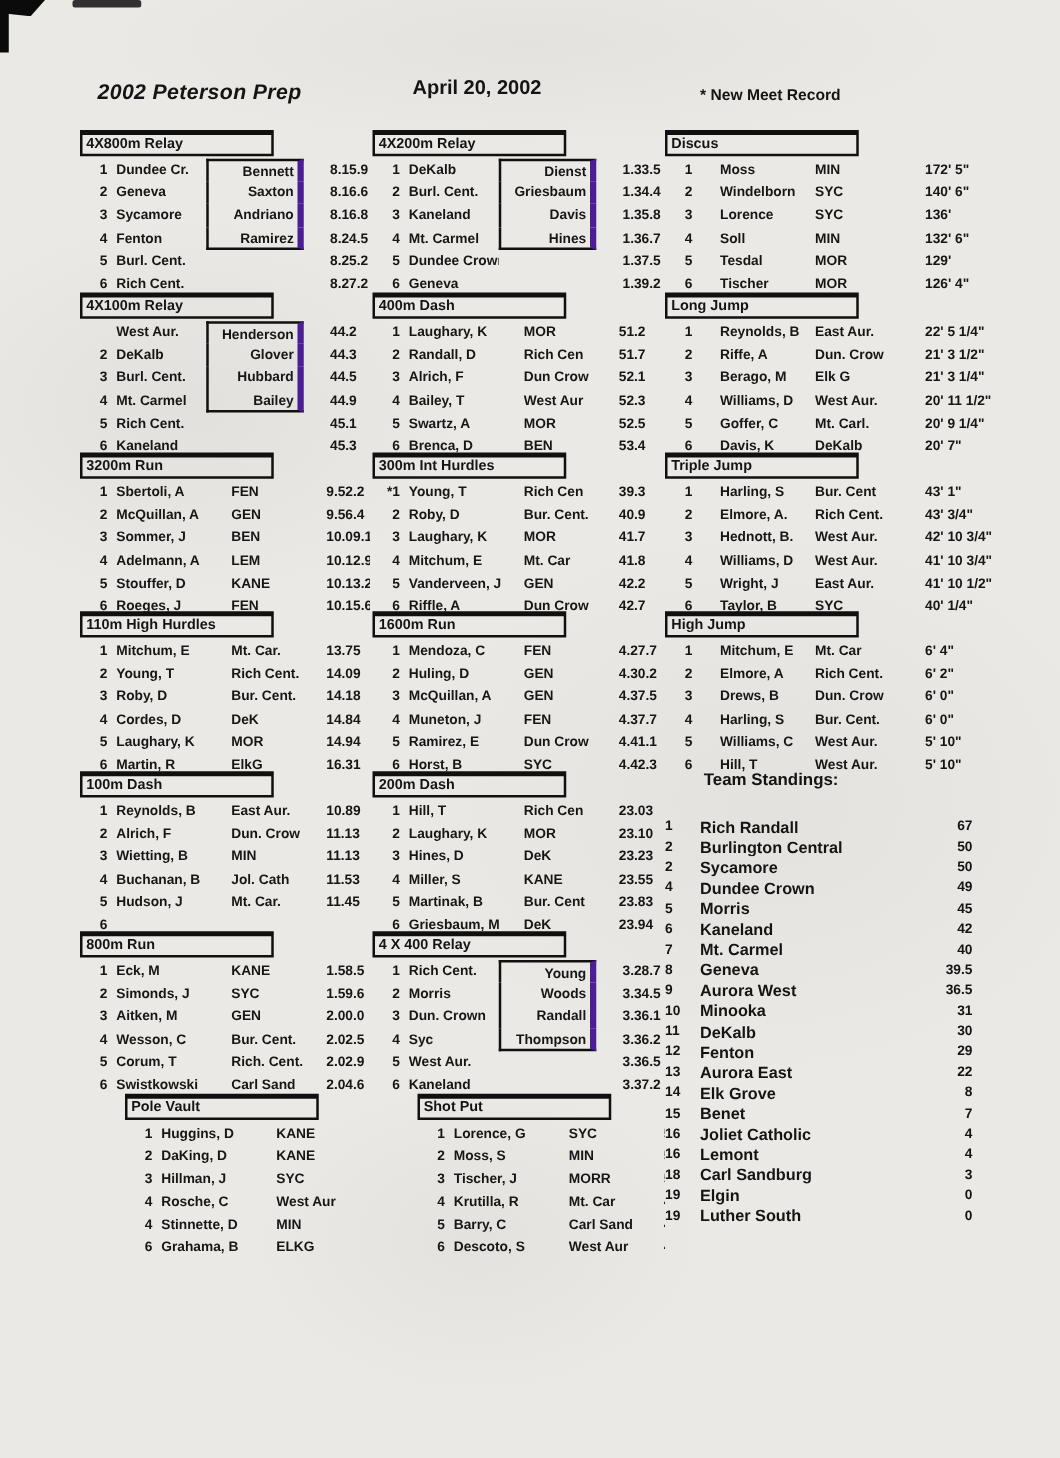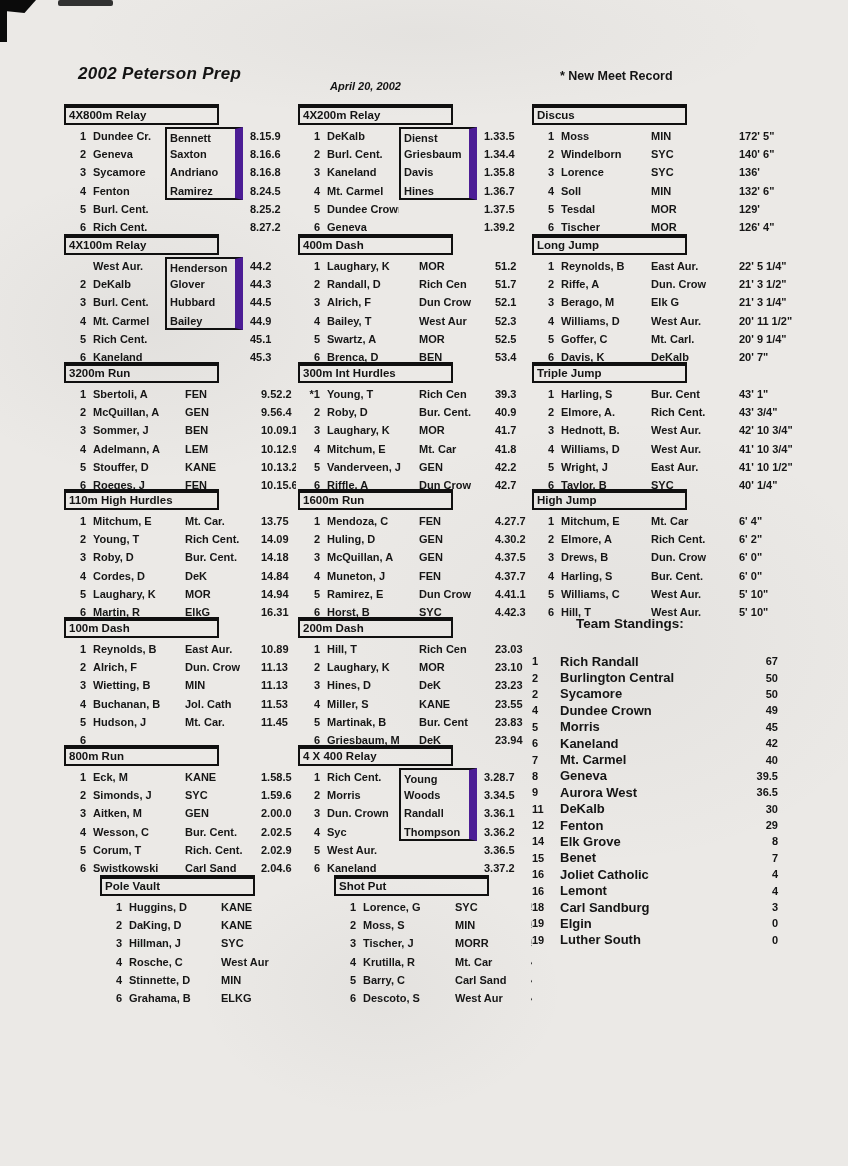--- a/index.html
+++ b/index.html
@@ -15,49 +15,49 @@
     color:#141414;
   }
   .page{position:absolute;inset:0;}
   
   .smudge-tl{position:absolute;left:0;top:0;width:36px;height:13px;background:#0b0b0b;
     clip-path:polygon(0 0,100% 0,68% 100%,0 80%);}
   .smudge-tl2{position:absolute;left:0;top:0;width:7px;height:42px;background:#0b0b0b;}
   .smudge-top{position:absolute;left:58px;top:0;width:55px;height:6px;background:#111;border-radius:2px;opacity:.85;}
 
   .hdr-title{position:absolute;left:78px;top:64px;font-size:17px;font-weight:bold;font-style:italic;letter-spacing:.3px;}
-  .hdr-date{position:absolute;left:330px;top:80px;font-size:11px;font-weight:bold;font-style:italic;}
+  .hdr-date{position:absolute;left:330px;top:62px;font-size:16px;font-weight:bold;}
   .hdr-note{position:absolute;left:560px;top:69px;font-size:12.5px;font-weight:bold;}
 
   .col{position:absolute;top:104px;}
   #col1{left:64px;width:232px;}
   #col2{left:298px;width:234px;}
   #col3{left:532px;width:280px;}
   .section{position:absolute;left:0;right:0;}
   .s0{top:0;} .s1{top:130px;} .s2{top:258px;} .s3{top:385px;} .s4{top:513px;} .s5{top:641px;} .s6{top:771px;margin-left:36px;}
 
   .sec-title{display:inline-block;min-width:144px;border:2px solid #101010;border-top-width:4px;
     padding:1px 4px 1px 3px;font-size:11.5px;font-weight:bold;line-height:13px;}
   .rows{margin-top:2px;}
   .row{display:flex;height:18.2px;align-items:center;font-size:11px;font-weight:bold;color:#161616;white-space:nowrap;}
   .place{width:22px;flex:none;text-align:right;padding-right:7px;}
   .ind .name{width:92px;flex:none;overflow:hidden;}
   .ind .team{width:76px;flex:none;overflow:hidden;}
-  #col3 .ind .name{width:90px;}
+  #col3 .ind .name{width:76px;margin-left:15px;}
   #col3 .ind .team{width:88px;}
   .mark{flex:1;overflow:hidden;}
   .relay .name{width:72px;flex:none;overflow:hidden;}
   .anchor{width:78px;flex:none;overflow:hidden;padding:0 3px;box-sizing:border-box;height:100%;line-height:18.2px;}
-  .a-side{border-left:2px solid #101010;border-right:8px solid #4c1d95;}
+  .a-side{border-left:2px solid #101010;border-right:5px solid #4c1d95;text-align:right;}
   .a-top{border-top:2px solid #101010;}
   .a-bot{border-bottom:2px solid #101010;}
-  .relay .mark{padding-left:7px;}
+  .relay .mark{padding-left:21px;}
 
   .standings{position:absolute;top:512px;left:0;right:0;}
-  .st-heading{margin-left:44px;font-size:13.5px;font-weight:bold;}
+  .st-heading{margin-left:31px;font-size:13.5px;font-weight:bold;}
   .st-rows{margin-top:22px;}
   .st-row{display:flex;height:16.4px;align-items:center;}
   .st-place{width:28px;flex:none;font-size:11px;font-weight:bold;}
   .st-team{width:176px;flex:none;font-size:13px;font-weight:bold;overflow:hidden;white-space:nowrap;}
   .st-pts{width:42px;flex:none;text-align:right;font-size:11px;font-weight:bold;}
 </style>
 </head>
 <body>
 
 <div class="page">
@@ -800,28 +800,38 @@
             <span class="st-place">8</span>
             <span class="st-team">Geneva</span>
             <span class="st-pts">39.5</span>
           </div>
           <div class="st-row">
             <span class="st-place">9</span>
             <span class="st-team">Aurora West</span>
             <span class="st-pts">36.5</span>
           </div>
           <div class="st-row">
+            <span class="st-place">10</span>
+            <span class="st-team">Minooka</span>
+            <span class="st-pts">31</span>
+          </div>
+          <div class="st-row">
             <span class="st-place">11</span>
             <span class="st-team">DeKalb</span>
             <span class="st-pts">30</span>
           </div>
           <div class="st-row">
             <span class="st-place">12</span>
             <span class="st-team">Fenton</span>
             <span class="st-pts">29</span>
+          </div>
+          <div class="st-row">
+            <span class="st-place">13</span>
+            <span class="st-team">Aurora East</span>
+            <span class="st-pts">22</span>
           </div>
           <div class="st-row">
             <span class="st-place">14</span>
             <span class="st-team">Elk Grove</span>
             <span class="st-pts">8</span>
           </div>
           <div class="st-row">
             <span class="st-place">15</span>
             <span class="st-team">Benet</span>
             <span class="st-pts">7</span>

